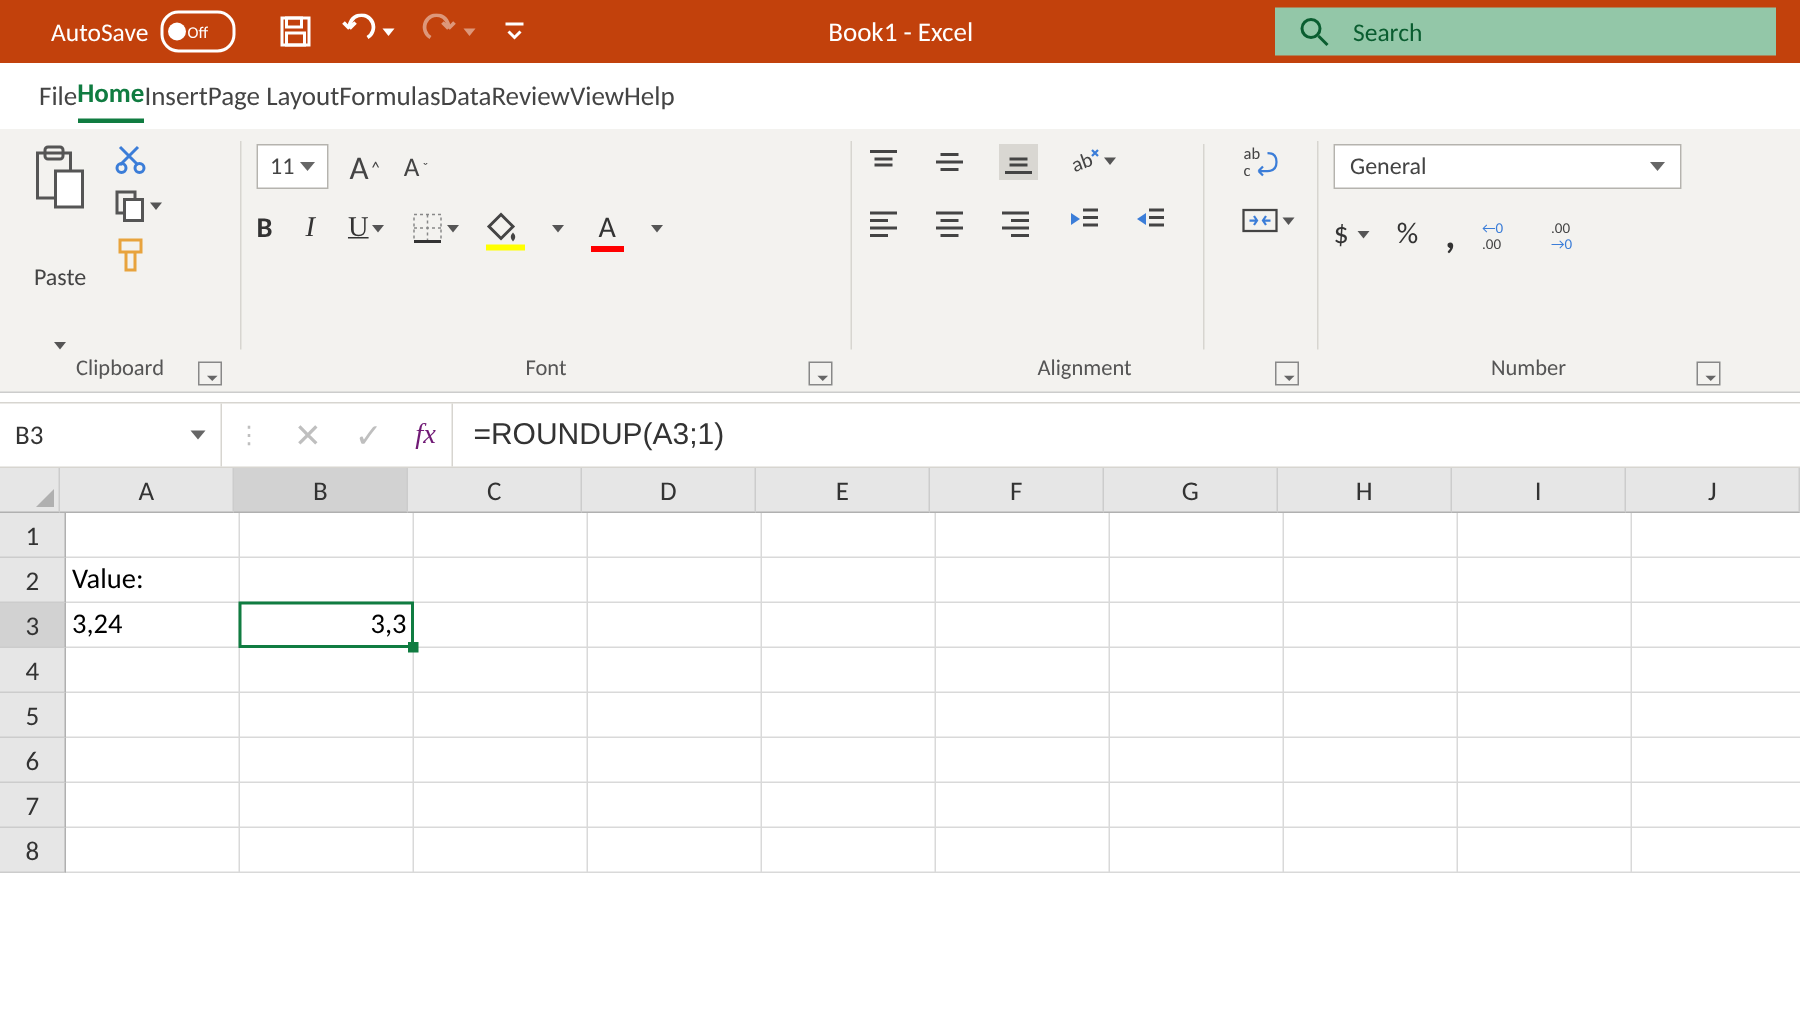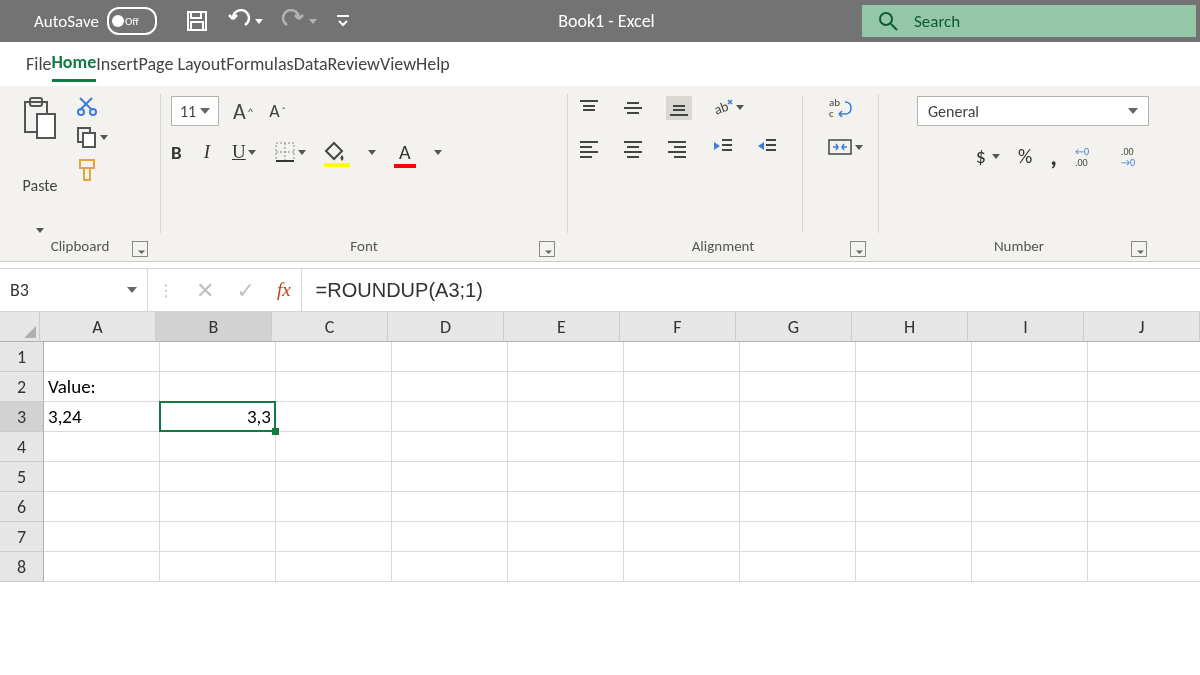--- a/index.html
+++ b/index.html
@@ -1,27 +1,27 @@
 <!DOCTYPE html>
 <html><head>
 <meta charset="utf-8">
 <style>
   * { box-sizing: border-box; margin: 0; padding: 0; }
   body { font-family: "Segoe UI", Calibri, sans-serif; background: #fff; width: 1200px; height: 675px; overflow: hidden; }
 
   
-  .title-bar { background: #737373; height: 42px; display: flex; align-items: center; color: #fff; }
+  .title-bar { background: #c2410c; height: 42px; display: flex; align-items: center; color: #fff; }
   .autosave { display: flex; align-items: center; gap: 8px; margin-left: 34px; font-size: 17px; }
   .toggle { width: 50px; height: 22px; border: 2px solid #fff; border-radius: 12px; display: flex; align-items: center; justify-content: center; padding: 12px 4px; font-size: 11px; position: relative; }
   .toggle-knob { width: 12px; height: 12px; background: #fff; border-radius: 50%; position: absolute; left: 3px; }
   .toggle-label { font-size: 11px; }
   .qat { display: flex; align-items: center; gap: 18px; margin-left: 28px; }
   .qat-item { display: flex; align-items: center; gap: 2px; }
   .title-center { flex: 1; text-align: center; font-size: 18px; }
-  .search-box { width: 334px; height: 32px; background: #93c7a8; display: flex; align-items: center; padding: 0 16px; color: #0a5d30; font-size: 17px; gap: 16px; margin-right: 4px; }
+  .search-box { width: 334px; height: 32px; background: #93c7a8; display: flex; align-items: center; padding: 0 16px; color: #0a5d30; font-size: 17px; gap: 16px; margin-right: 16px; }
 
   
   .ribbon-tabs { background: #fff; height: 44px; display: flex; align-items: center; padding-left: 26px; font-size: 18px; color: #444; border-bottom: 0; }
   .ribbon-tab { cursor: pointer; padding: 4px 0; }
   .ribbon-tab.active { color: #107c41; font-weight: 600; border-bottom: 3px solid #107c41; padding-bottom: 6px; }
 
   
   .ribbon { background: #f3f2ef; height: 176px; display: flex; border-bottom: 1px solid #ccc; position: relative; }
   .group { display: flex; flex-direction: column; padding: 6px 10px 2px 10px; position: relative; }
   .group-body { flex: 1; display: flex; }
@@ -54,21 +54,21 @@
   
   .align-rows { display: flex; flex-direction: column; gap: 18px; }
   .align-row { display: flex; align-items: center; gap: 22px; }
   .num-format { background: #fff; border: 1px solid #b5b3ae; height: 30px; width: 232px; display: flex; align-items: center; justify-content: space-between; padding: 0 10px; font-size: 16px; color: #444; }
   .num-row { display: flex; align-items: center; gap: 18px; font-size: 20px; color: #333; }
 
   
   .formula-bar { height: 44px; border-top: 1px solid #d7d5d0; border-bottom: 1px solid #d7d5d0; display: flex; align-items: stretch; background: #fff; margin-top:6px;}
   .name-box { width: 148px; border-right: 1px solid #d7d5d0; display: flex; align-items: center; padding: 0 10px; font-size: 18px; color: #333; justify-content: space-between; font-family: Calibri, sans-serif;}
   .fb-btns { display: flex; align-items: center; border-right: 1px solid #d7d5d0; padding: 0 10px; color: #bfbfbf; gap: 22px; font-size: 20px; }
-  .fx { font-style: italic; font-family: "Times New Roman", serif; color: #c2410c; font-size: 19px; }
+  .fx { font-style: italic; font-family: "Times New Roman", serif; color: #701a75; font-size: 19px; }
   .formula-input { flex: 1; display: flex; align-items: center; padding: 0 14px; font-size: 20px; color: #333; font-family: Liberation Sans, sans-serif;}
 
   
   .grid { display: flex; }
   .corner { width: 44px; height: 30px; background: #e6e6e6; border-right: 1px solid #ccc; border-bottom: 1px solid #b0b0b0; position: relative; }
   .corner::after { content:""; position:absolute; right:3px; bottom:3px; width:0;height:0;border-left:12px solid transparent; border-bottom:12px solid #b0b0b0;}
   .col-headers { display: flex; }
   .col-h { width: 116px; height: 30px; background: #e6e6e6; border-right: 1px solid #ccc; border-bottom: 1px solid #b0b0b0; display:flex; align-items:center; justify-content:center; font-size:18px; color:#333; font-family: Calibri, sans-serif;}
   .col-h.sel { background: #d2d2d2; }
   .rows-area { display: flex; }
@@ -342,21 +342,21 @@
       </div>
     </div>
     <div class="group-label">
       <span>Alignment</span>
       <div class="group-launcher"></div>
     </div>
   </div>
   <div class="sep"></div>
 
   <div class="group" style="width:280px">
-    <div class="group-body" style="flex-direction:column;padding-top:4px;align-items:flex-end;">
+    <div class="group-body" style="flex-direction:column;padding-top:4px;">
       <div class="num-format">
         <span>General</span>
         <span class="caret"></span>
       </div>
       <div class="num-row" style="margin-top:14px">
         <span class="icon-btn">$<span class="chev" style="margin-left:4px"></span></span>
         <span>%</span>
         <span style="font-size:26px;font-weight:bold">,</span>
         <span>
             <svg width="28" height="22">

